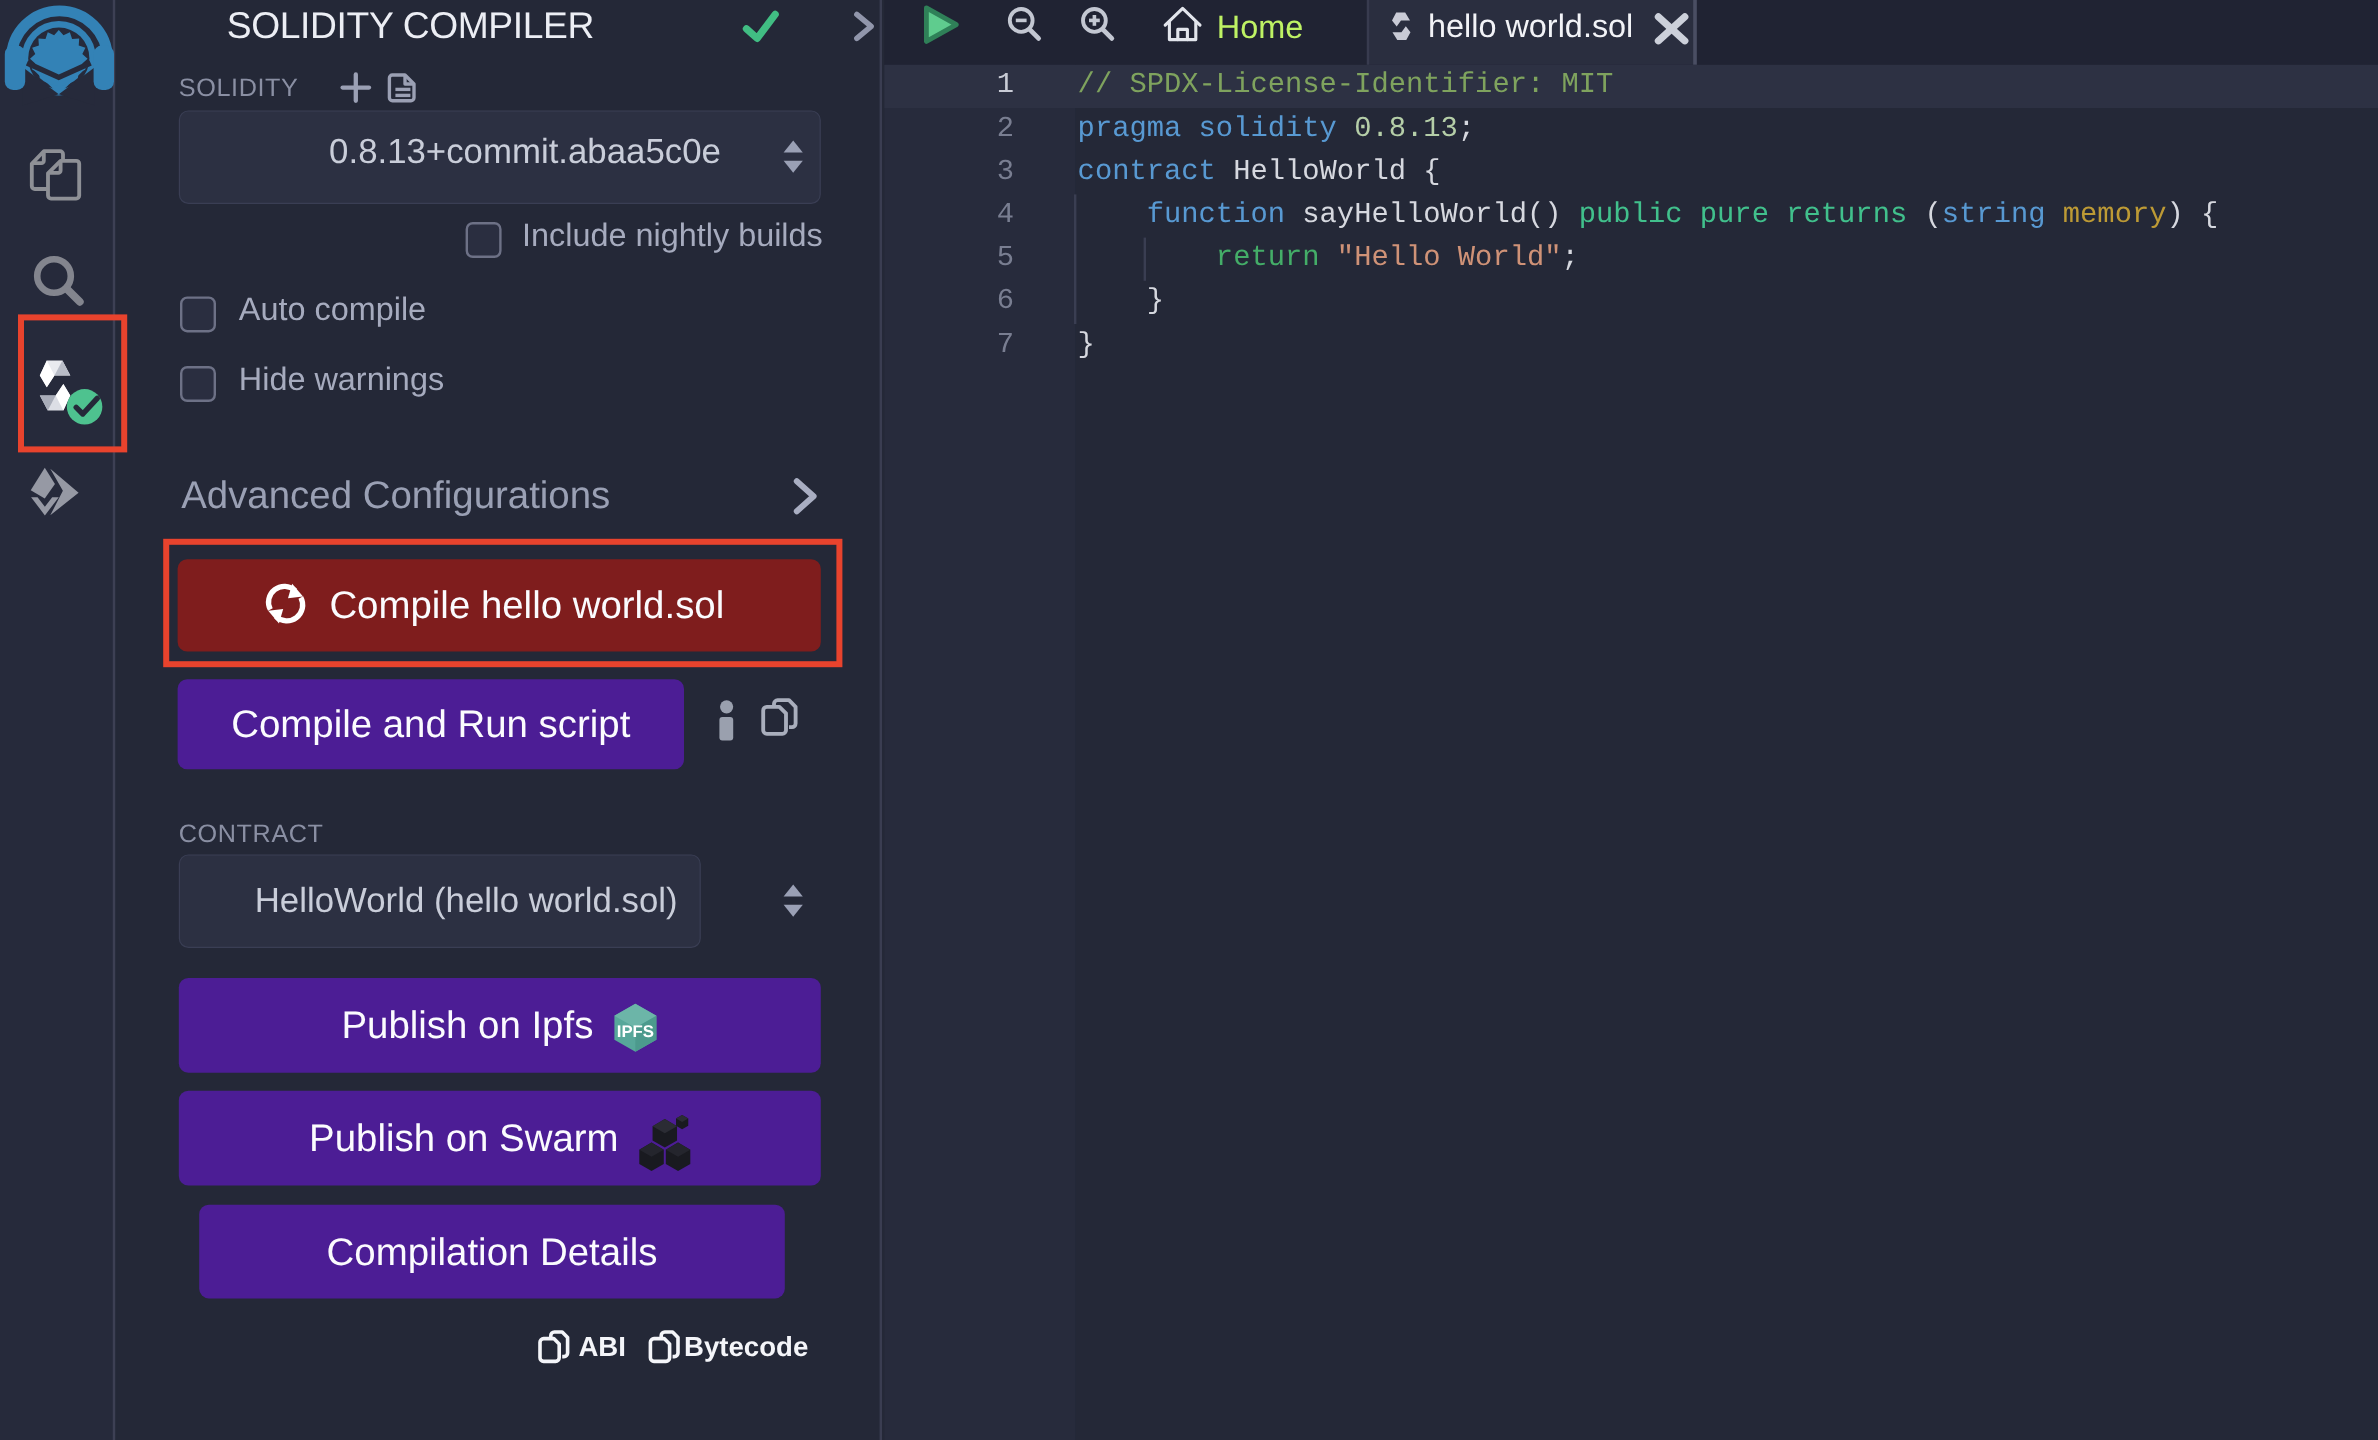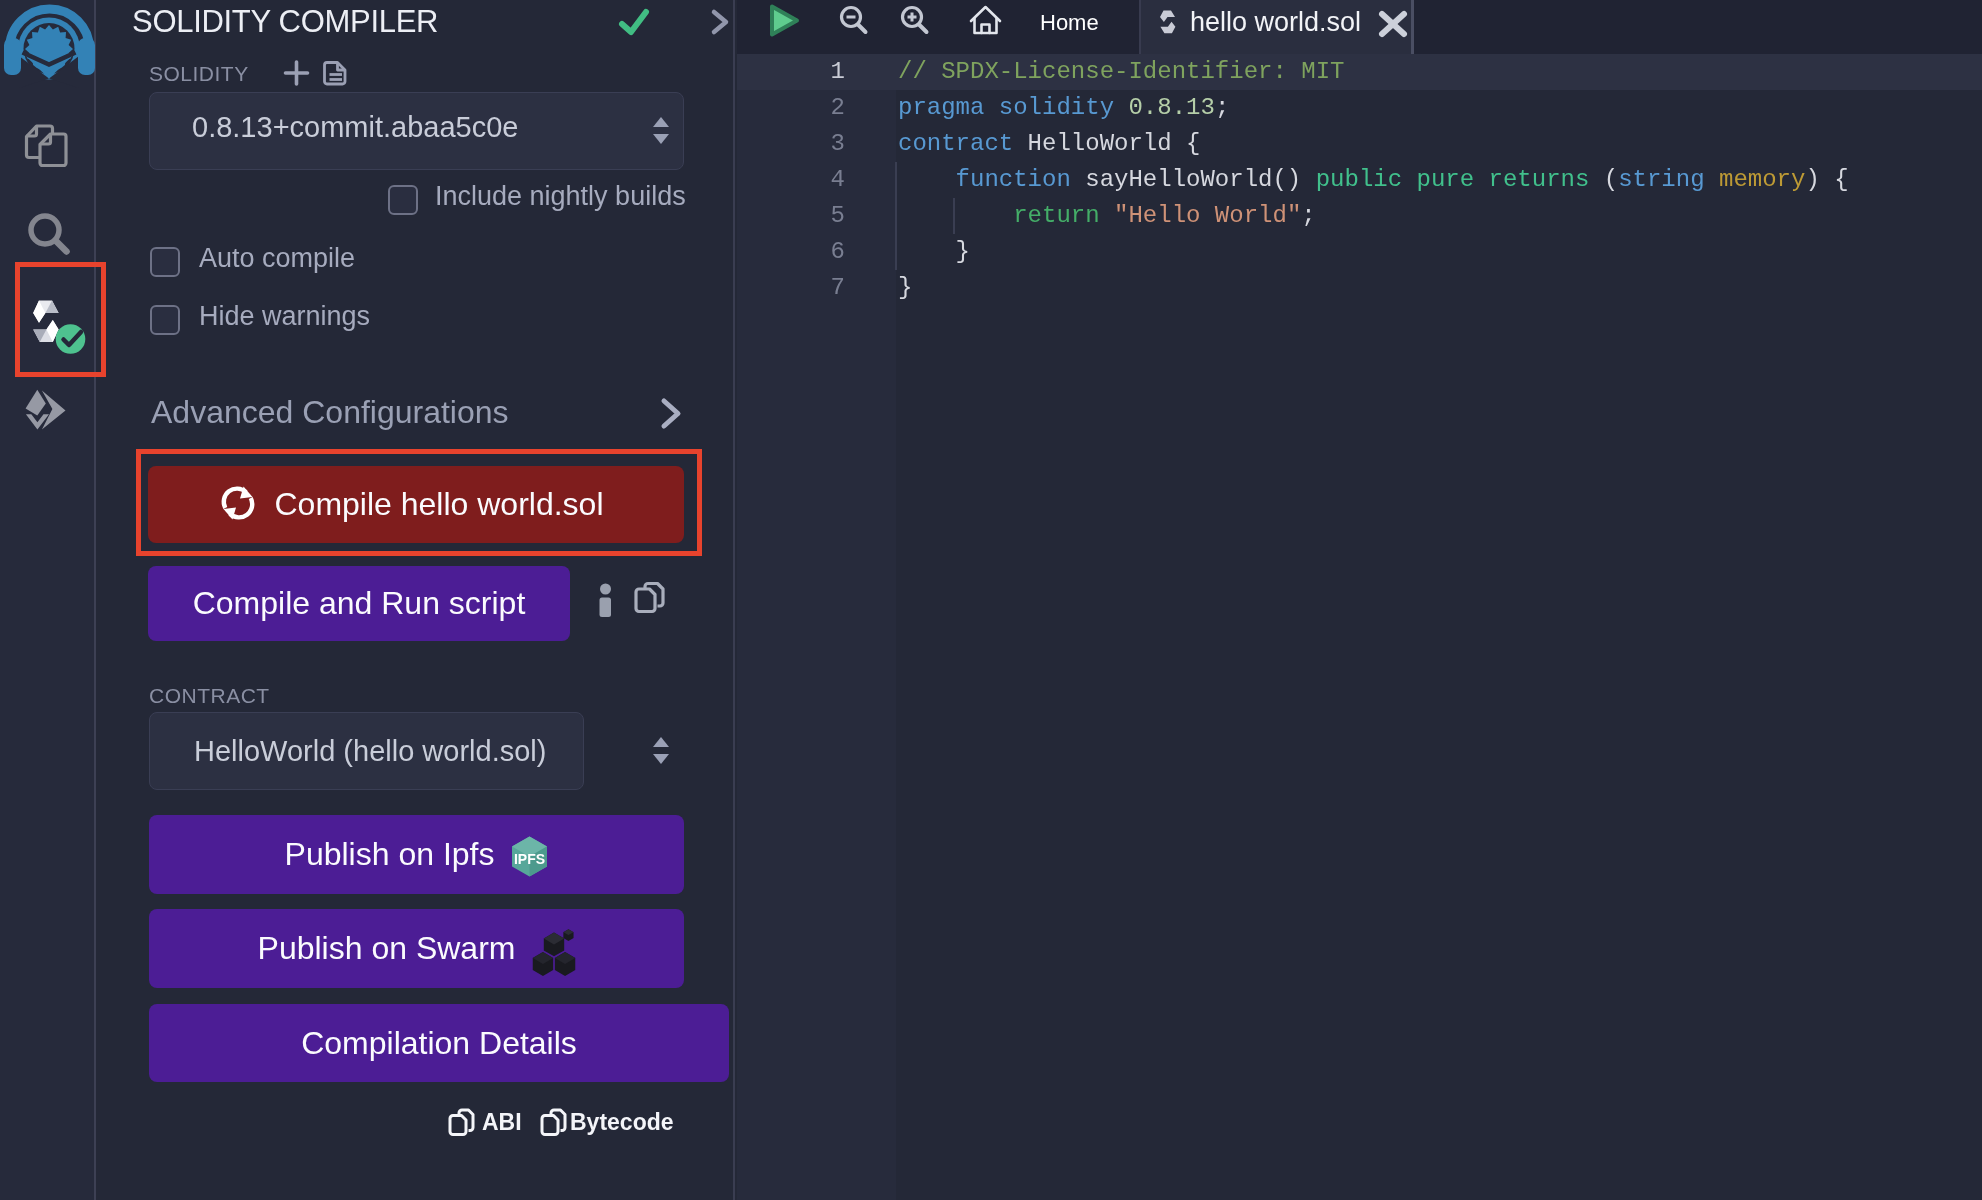--- a/index.html
+++ b/index.html
@@ -1,18 +1,18 @@
 <!DOCTYPE html>
 <html><head>
 <meta charset="utf-8">
 <style>
   * { margin:0; padding:0; box-sizing:border-box; }
   html,body { width:1982px; height:1200px; overflow:hidden; }
   body { background:#242837; font-family:"Liberation Sans", sans-serif; position:relative; }
-  .abs { position:absolute; }
+  .abs { position:absolute;text-align:center; }
   svg { position:absolute; left:0; top:0; overflow:visible; }
 
   #iconbar { left:0; top:0; width:96px; height:1200px; background:#262a3b; border-right:2px solid #3d4054; }
   #panel { left:98px; top:0; width:637px; height:1200px; background:#242837; border-right:2px solid #3a3d51; }
 
   .lbl { color:#8a8fa3; font-size:21px; letter-spacing:0.5px; }
   .select {
     background:#2c3042; border:1px solid #3a3e54; border-radius:8px;
     color:#c9cdd9; font-size:29px;
   }
@@ -66,26 +66,26 @@
   <div class="abs btn" style="left:148px; top:466px; width:536px; height:77px; line-height:77px; background:#7f1d1d;"><span style="margin-left:46px;">Compile hello world.sol</span></div>
   <div class="abs btn btn-sec" style="left:148px; top:566px; width:422px; height:75px; line-height:75px;">Compile and Run script</div>
 
   <div class="abs lbl" style="left:149px; top:684px;">CONTRACT</div>
   <div class="abs select" style="left:149px; top:712px; width:435px; height:78px; line-height:76px; padding-left:44px;">HelloWorld (hello world.sol)</div>
   <div class="abs selarrows" style="left:651px; top:737px; border-bottom:10px solid #9aa0b5; margin-left:2px;"></div>
   <div class="abs selarrows" style="left:651px; top:754px; border-top:10px solid #9aa0b5; margin-left:2px;"></div>
 
   <div class="abs btn btn-sec" style="left:149px; top:815px; width:535px; height:79px; line-height:79px;"><span style="margin-right:54px;">Publish on Ipfs</span></div>
   <div class="abs btn btn-sec" style="left:149px; top:909px; width:535px; height:79px; line-height:79px;"><span style="margin-right:60px;">Publish on Swarm</span></div>
-  <div class="abs btn btn-sec" style="left:149px; top:1004px; width:580px; height:78px; line-height:78px;">Compilation Details</div>
+  <div class="abs btn btn-sec" style="left:166px; top:1004px; width:488px; height:78px; line-height:78px;">Compilation Details</div>
 
   <div class="abs" style="left:482px; top:1107px; color:#f4f5f9; font-size:23px; font-weight:600; line-height:30px;">ABI</div>
   <div class="abs" style="left:570px; top:1107px; color:#f4f5f9; font-size:23px; font-weight:600; line-height:30px;">Bytecode</div>
 
-  <div class="abs" style="left:1014px; top:8px; color:#ffffff; font-size:22px; line-height:30px;margin-left:26px;">Home</div>
+  <div class="abs" style="left:1014px; top:8px; color:#bef264; font-size:27px; line-height:30px;">Home</div>
   <div class="abs" style="left:1190px; top:7px; color:#f2f3f7; font-size:27px; line-height:30px;">hello world.sol</div>
 
   <div class="abs" style="left:737px; top:54px; width:159px; height:1146px; background:#272b3c;"></div>
   <div class="abs" style="left:737px; top:54px; width:1245px; height:36px; background:#2d3143;"></div>
 
   <div class="num" style="left:735px; top:54px;  color:#c9ccd6;">1</div>
   <div class="num" style="left:735px; top:90px;">2</div>
   <div class="num" style="left:735px; top:126px;">3</div>
   <div class="num" style="left:735px; top:162px;">4</div>
   <div class="num" style="left:735px; top:198px;">5</div>

